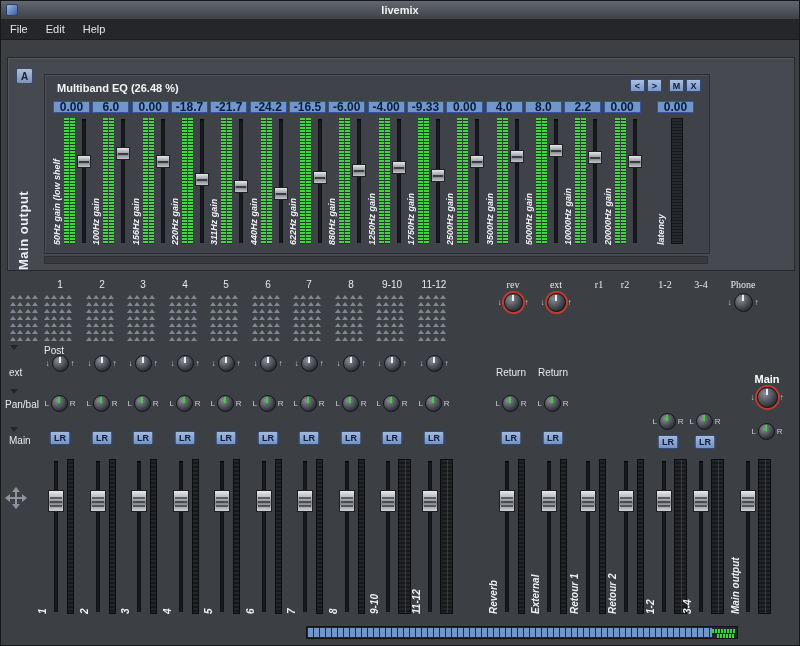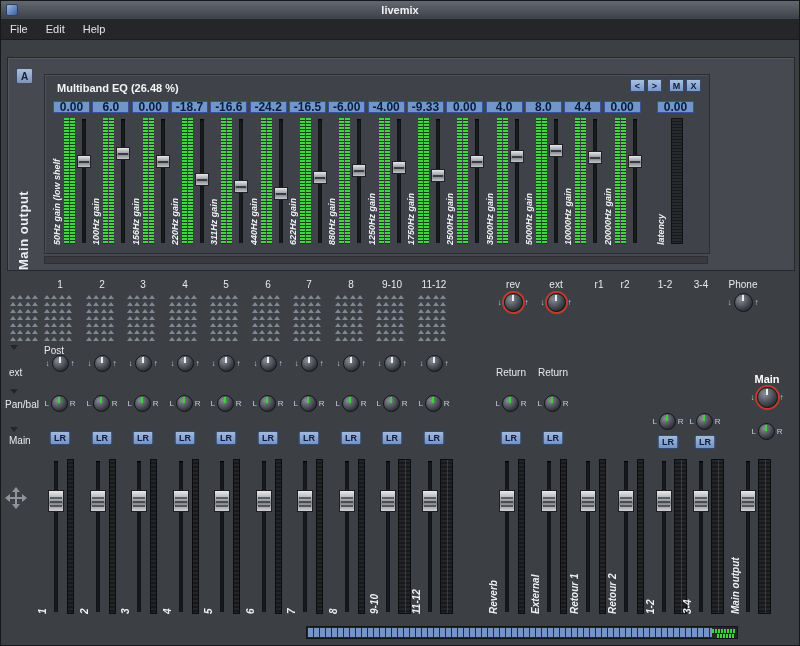--- a/index.html
+++ b/index.html
@@ -61,21 +61,21 @@
   .meter{position:absolute;top:0;bottom:0;background:#17191c;border:1px solid #0c0d0f;box-sizing:border-box;background-image:repeating-linear-gradient(180deg,rgba(255,255,255,.05) 0 2px,transparent 2px 4px);}
   .meter.mono{left:28px;width:7px;}
   .meter.stereo{left:27px;width:13px;background-image:repeating-linear-gradient(180deg,rgba(255,255,255,.05) 0 2px,transparent 2px 4px),linear-gradient(90deg,#17191c 0 6px,#33363b 6px 7px,#17191c 7px 13px);}
   .type-main{width:54px;}
   .type-main .fader{left:6px;}
   .type-main .meter.stereo{left:24px;}
   .type-main .strip-label{left:-4px;}
   .type-main .knob-row{left:12px;}
   .return-label{position:absolute;top:90px;left:0;right:0;text-align:center;color:#e6e8ec;font-size:10px;}
   .main-label{position:absolute;top:96px;left:12px;right:0;text-align:center;color:#ffffff;font-weight:bold;font-size:11px;}
-  .bus-head{position:absolute;top:0;width:40px;}
+  .bus-head{position:absolute;top:0;width:40px;font-family:Liberation Serif, serif;}
   .bus-head-phone{width:44px;}
   .bus-label{margin-top:2px;text-align:center;color:#e8eaee;font-size:10px;}
   .bus-head .knob-row{top:16px;}
   .rowlabel{position:absolute;color:#e8eaee;font-size:10px;}
   .post-label{left:8px;top:68px;padding-left:35px;}
   .ext-label{left:8px;top:90px;}
   .panbal-label{left:4px;top:122px;}
   .mainrow-label{left:8px;top:158px;}
   .expander{position:absolute;left:9px;width:0;height:0;border-left:4px solid transparent;border-right:4px solid transparent;border-top:5px solid #23262b;}
   .e1{top:68px;} .e2{top:112px;} .e3{top:150px;}
@@ -118,30 +118,30 @@
         <div class="nav-btn">&lt;</div>
         <div class="nav-btn">&gt;</div>
         <div class="nav-btn gap">M</div>
         <div class="nav-btn">X</div>
       </div>
       <div class="eq-values" id="eq-values">
           <div class="eq-value">0.00</div>
           <div class="eq-value">6.0</div>
           <div class="eq-value">0.00</div>
           <div class="eq-value">-18.7</div>
-          <div class="eq-value">-16.6</div>
+          <div class="eq-value">-21.7</div>
           <div class="eq-value">-24.2</div>
           <div class="eq-value">-16.5</div>
           <div class="eq-value">-6.00</div>
           <div class="eq-value">-4.00</div>
           <div class="eq-value">-9.33</div>
           <div class="eq-value">0.00</div>
           <div class="eq-value">4.0</div>
           <div class="eq-value">8.0</div>
-          <div class="eq-value">4.4</div>
+          <div class="eq-value">2.2</div>
           <div class="eq-value">0.00</div>
         </div>
       <div class="eq-value lat-value">0.00</div>
       <div class="eq-bands" id="eq-bands">
           <div class="eq-band">
             <div class="eq-band-label">50Hz gain (low shelf</div>
             <div class="eq-meter">
               <div class="eq-meter-col"></div>
               <div class="eq-meter-col"></div>
             </div>

